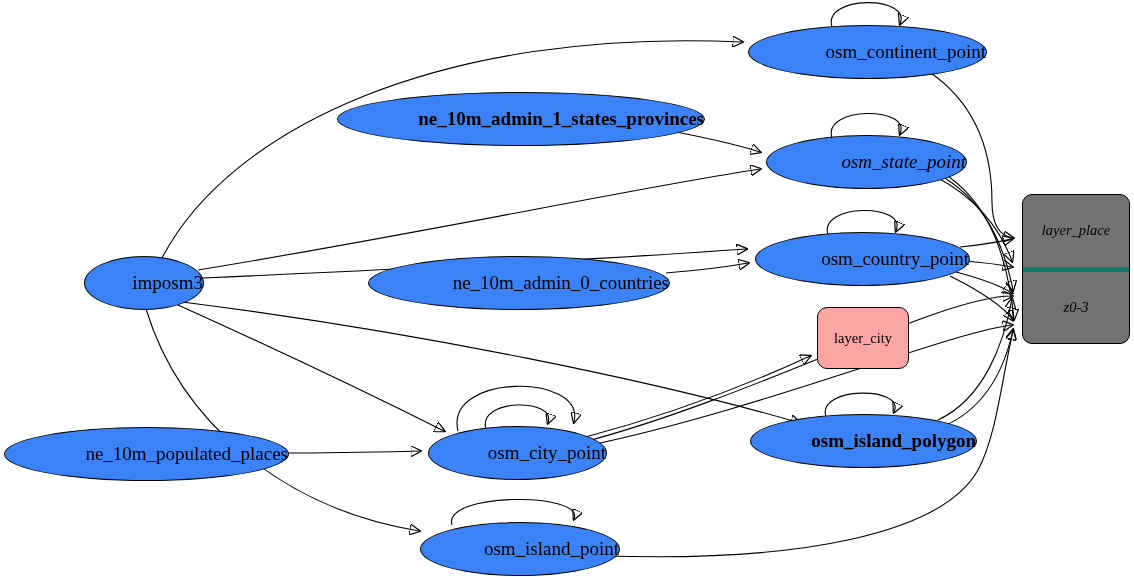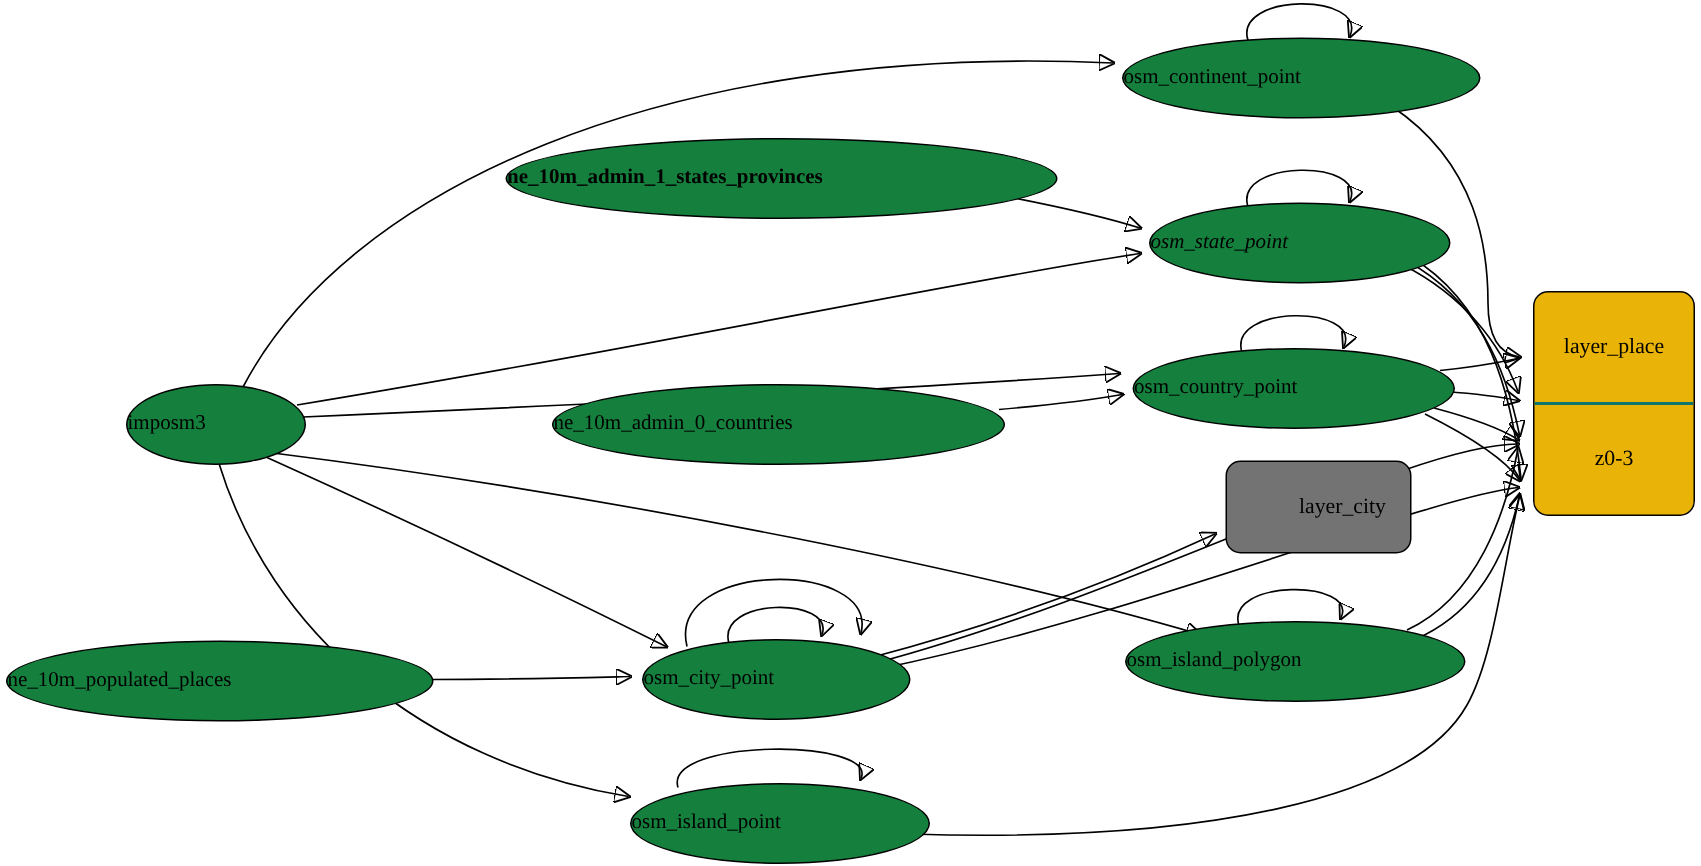--- a/index.html
+++ b/index.html
@@ -4,31 +4,31 @@
 <style>
   html,body{margin:0;padding:0;}
   body{
     width:1134px;height:577px;position:relative;background:#ffffff;
     font-family:"Liberation Serif", "DejaVu Serif", serif;
     overflow:hidden;
   }
   #edges{position:absolute;left:0;top:0;width:1134px;height:577px;z-index:1;}
   #edges path{fill:none;stroke:#000;stroke-width:1.1px;}
   .node{
-    position:absolute;z-index:2;background:#15803d;border:1px solid #000;
-    border-radius:50%;display:flex;align-items:center;justify-content:flex-start;
-    font-size:14px;color:#000;white-space:nowrap;
+    position:absolute;z-index:2;background:#3b82f6;border:1px solid #000;
+    border-radius:50%;display:flex;align-items:center;justify-content:flex-end;
+    font-size:19px;color:#000;white-space:nowrap;
   }
   .record{
     position:absolute;z-index:2;border:1px solid #000;border-radius:10px;
     overflow:hidden;display:flex;flex-direction:column;font-size:14.5px;color:#000;
   }
   .record .row{
     flex:1;display:flex;align-items:center;justify-content:center;
-    border-top:2px solid #0f766e;white-space:nowrap;
+    border-top:5px solid #0f766e;white-space:nowrap;
   }
   .record .row:first-child{border-top:none;}
 </style>
 </head>
 <body>
 
 <svg id="edges" viewBox="0 0 1134 577" xmlns="http://www.w3.org/2000/svg">
   <defs>
     <marker id="arrow" viewBox="0 0 10 10" refX="8.5" refY="5" markerWidth="10" markerHeight="10" orient="auto-start-reverse">
       <path d="M0,0 L10,5 L0,10 z" fill="#000" stroke="none"></path>
@@ -95,28 +95,28 @@
 </div>
 
 <div class="node" style="left:755px;top:232px;width:213px;height:52px;">
   <span>osm_country_point</span>
 </div>
 
 <div class="node" style="left:428px;top:426px;width:177px;height:52px;">
   <span>osm_city_point</span>
 </div>
 
-<div class="node" style="left:750px;top:414px;width:225px;height:52px;">
+<div class="node" style="left:750px;top:414px;width:225px;height:52px;font-weight:bold;">
   <span>osm_island_polygon</span>
 </div>
 
 <div class="node" style="left:420px;top:522px;width:198px;height:52px;">
   <span>osm_island_point</span>
 </div>
 
-<div class="record" style="left:1022px;top:194px;width:106px;height:148px;background:#eab308;">
+<div class="record" style="left:1022px;top:194px;width:106px;height:148px;background:#737373;font-style:italic;">
   <div class="row">layer_place</div>
   <div class="row">z0-3</div>
 </div>
 
-<div class="record" style="left:817px;top:307px;width:90px;height:60px;background:#737373;padding-left:32px;">
+<div class="record" style="left:817px;top:307px;width:90px;height:60px;background:#fca5a5;">
   <div class="row">layer_city</div>
 </div>
 
 </body></html>

